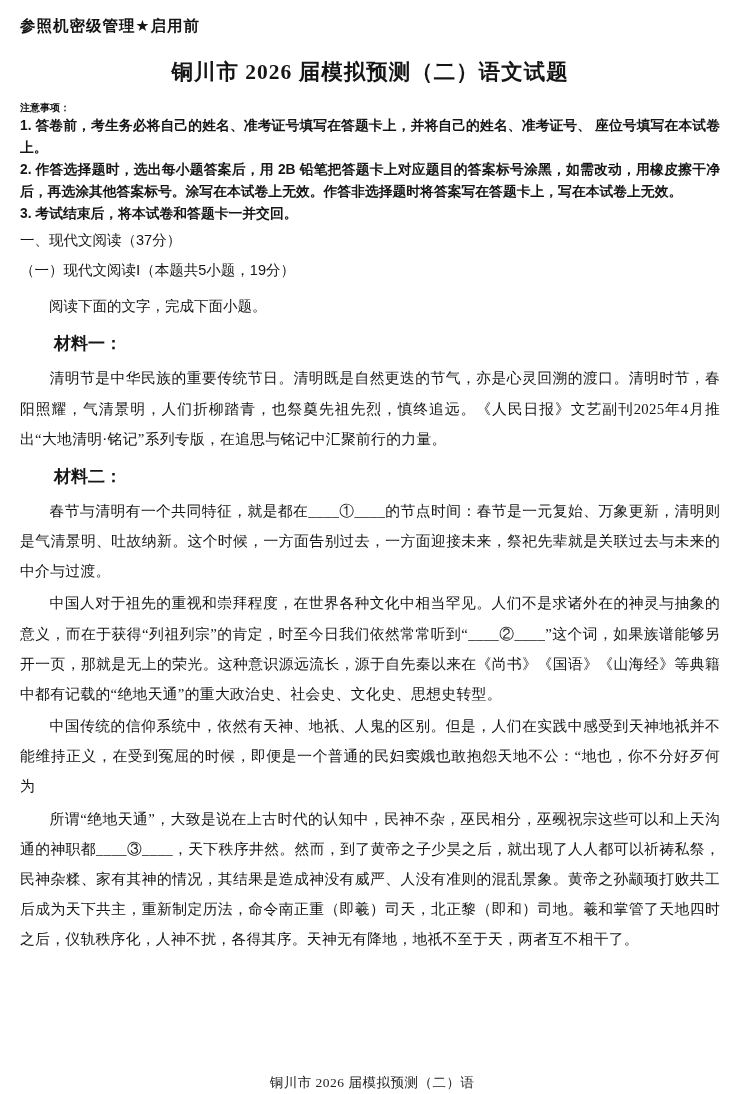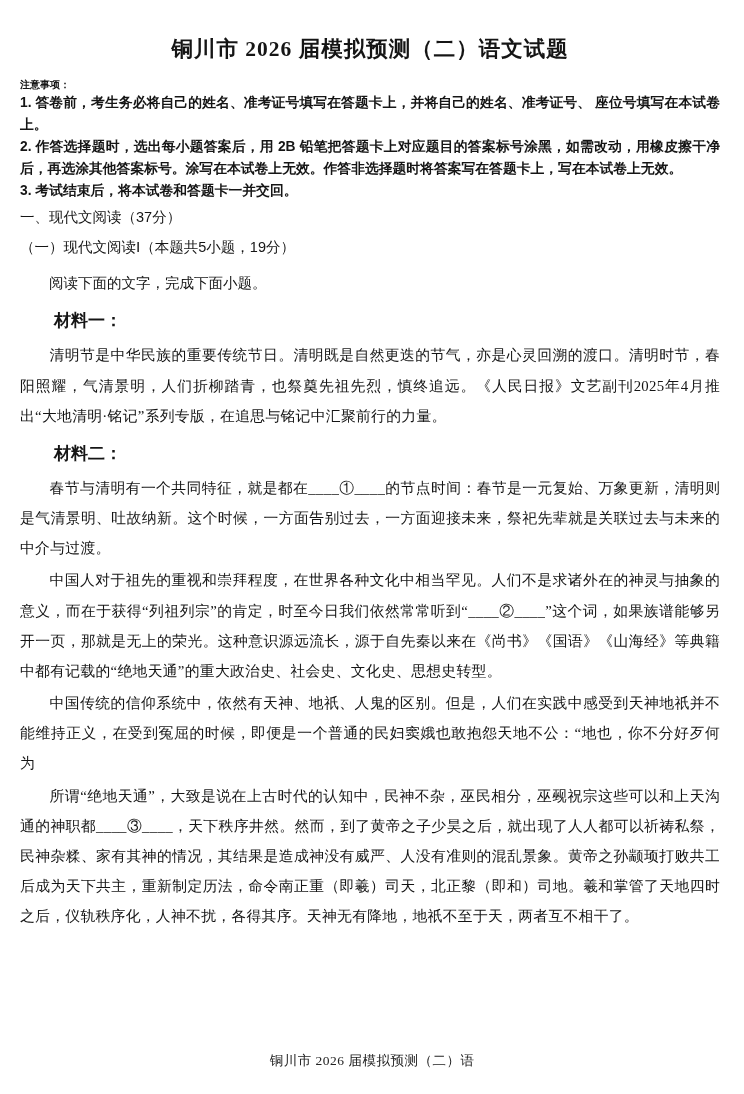--- a/index.html
+++ b/index.html
@@ -81,32 +81,33 @@
     text-indent: 2em;
     text-align: justify;
     font-size: 14.8px;
     line-height: 2.04;
     letter-spacing: 0.3px;
     margin-top: 2px !important;
   }
   .footer {
     position: absolute;
     left: 0;
-    bottom: 24px;
+    bottom: 2px;
     width: 100%;
     text-align: center;
     font-size: 13.5px;
     letter-spacing: 0.5px;
     color: #222;
   }
 </style>
 </head>
 <body>
 
 <div class="page">
+  <p class="classification">参照机密级管理★启用前</p>
 
   <h1 class="doc-title">铜川市 2026 届模拟预测（二）语文试题</h1>
 
   <div class="content">
       <p class="blk notice-title">注意事项：</p>
       <p class="blk notice">1. 答卷前，考生务必将自己的姓名、准考证号填写在答题卡上，并将自己的姓名、准考证号、 座位号填写在本试卷上。</p>
       <p class="blk notice">2. 作答选择题时，选出每小题答案后，用 2B 铅笔把答题卡上对应题目的答案标号涂黑，如需改动，用橡皮擦干净后，再选涂其他答案标号。涂写在本试卷上无效。作答非选择题时将答案写在答题卡上，写在本试卷上无效。</p>
       <p class="blk notice">3. 考试结束后，将本试卷和答题卡一并交回。</p>
       <p class="blk section">一、现代文阅读（37分）</p>
       <p class="blk section">（一）现代文阅读Ⅰ（本题共5小题，19分）</p>

